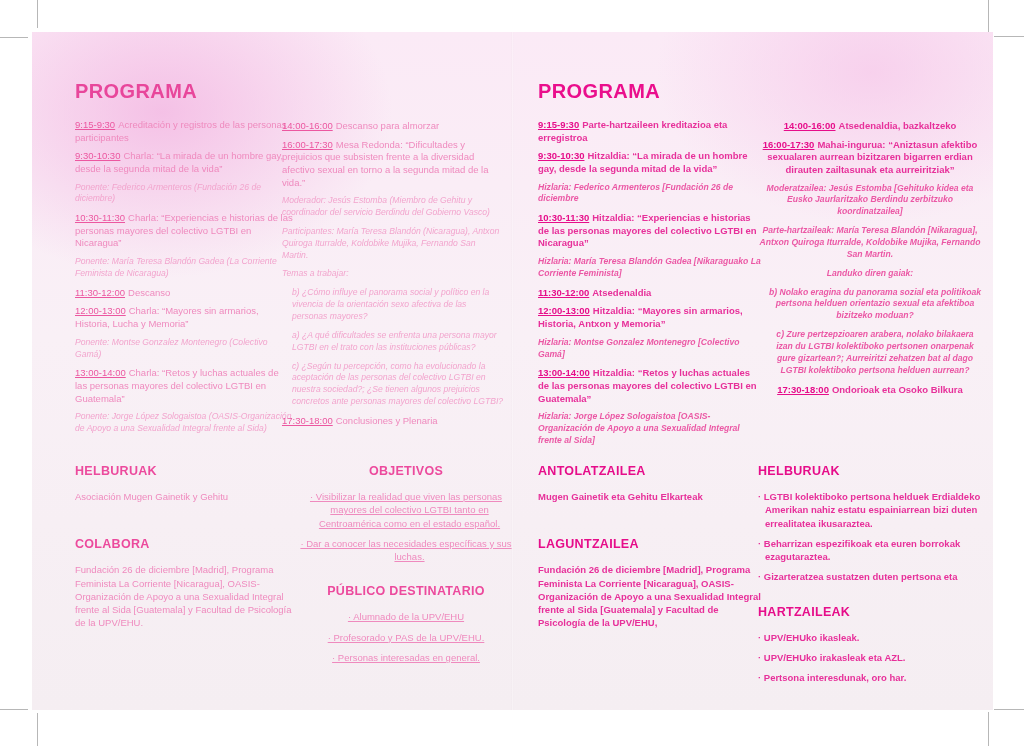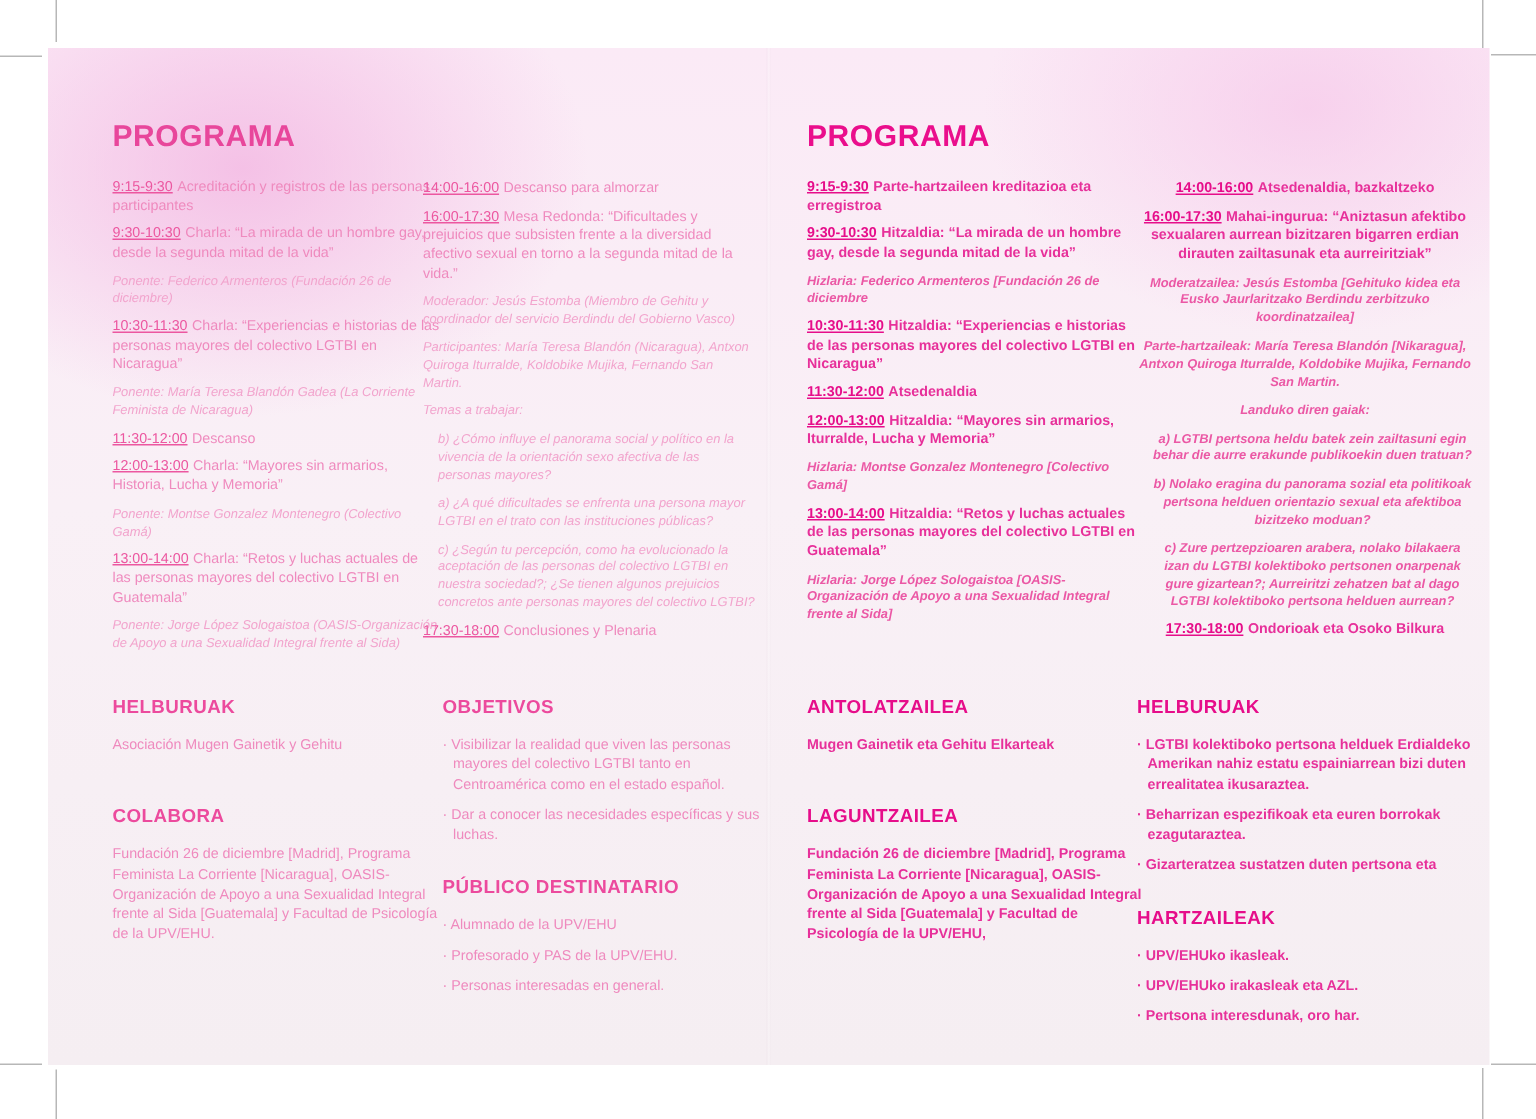--- a/index.html
+++ b/index.html
@@ -33,21 +33,21 @@
   .m-br-v{left:988px;top:712px;width:1px;height:34px;}
   .m-br-h{left:994px;top:709px;width:30px;height:1px;}
 
   
   .col{position:absolute;}
   .c1{left:43px;top:48px;width:218px;}
   .c2{left:250px;top:88px;width:222px;}
   .c3{left:506px;top:48px;width:224px;}
   .c4{left:726px;top:88px;width:224px;text-align:center;}
   .l1{left:43px;top:432px;width:218px;}
-  .l2{left:263px;top:432px;width:222px;}
+  .l2{left:263px;top:432px;width:222px;text-align:center;}
   .l3{left:506px;top:432px;width:224px;}
   .l4{left:726px;top:432px;width:224px;}
 
   .title{font-size:20px;font-weight:bold;letter-spacing:0.4px;margin:0 0 16px 0;}
   .es .title{color:#e8469b;}
   .eu .title{color:#ea0e8c;}
 
   p{margin:0 0 6px 0;}
   .item{font-size:9.5px;line-height:1.33;}
   .time{text-decoration:underline;margin-right:3px;}
@@ -64,21 +64,21 @@
 
   .h{font-size:12.5px;font-weight:bold;letter-spacing:0.3px;margin:0 0 12px 0;}
   .es .h{color:#ec4a9d;}
   .eu .h{color:#e60d8a;}
   .h2{margin-top:34px;}
   .h2b{margin-top:21px;}
   .body{font-size:9.5px;line-height:1.4;}
   .es .body{color:#ef8abe;}
   .eu .body{color:#e7309a;font-weight:bold;}
   .bullet{font-size:9.5px;line-height:1.4;padding-left:7px;text-indent:-7px;margin:0 0 7px 0;}
-  .es .bullet{color:#ef8abe;}
+  .es .bullet{color:#ef8abe;text-decoration:underline;}
   .eu .bullet{color:#e7309a;font-weight:bold;}
 </style>
 </head>
 <body>
 
 <div class="canvas">
 
   <div class="mark m-tl-v"></div>
   <div class="mark m-tl-h"></div>
   <div class="mark m-tr-v"></div>
@@ -116,34 +116,34 @@
       <p class="sub">c) ¿Según tu percepción, como ha evolucionado la aceptación de las personas del colectivo LGTBI en nuestra sociedad?; ¿Se tienen algunos prejuicios concretos ante personas mayores del colectivo LGTBI?</p>
       <p class="item"><span class="time">17:30-18:00</span><span class="txt">Conclusiones y Plenaria</span></p>
     </div>
 
     <div class="col c3 eu">
       <div class="title">PROGRAMA</div>
       <p class="item"><span class="time">9:15-9:30</span><span class="txt">Parte-hartzaileen kreditazioa eta erregistroa</span></p>
       <p class="item"><span class="time">9:30-10:30</span><span class="txt">Hitzaldia: “La mirada de un hombre gay, desde la segunda mitad de la vida”</span></p>
       <p class="note">Hizlaria: Federico Armenteros [Fundación 26 de diciembre</p>
       <p class="item"><span class="time">10:30-11:30</span><span class="txt">Hitzaldia: “Experiencias e historias de las personas mayores del colectivo LGTBI en Nicaragua”</span></p>
+      <p class="note">Hizlaria: María Teresa Blandón Gadea [Nikaraguako La Corriente Feminista]</p>
       <p class="item"><span class="time">11:30-12:00</span><span class="txt">Atsedenaldia</span></p>
-      <p class="item"><span class="time">12:00-13:00</span><span class="txt">Hitzaldia: “Mayores sin armarios, Iturralde, Lucha y Memoria”</span></p>
+      <p class="item"><span class="time">12:00-13:00</span><span class="txt">Hitzaldia: “Mayores sin armarios, Historia, Antxon y Memoria”</span></p>
       <p class="note">Hizlaria: Montse Gonzalez Montenegro [Colectivo Gamá]</p>
       <p class="item"><span class="time">13:00-14:00</span><span class="txt">Hitzaldia: “Retos y luchas actuales de las personas mayores del colectivo LGTBI en Guatemala”</span></p>
       <p class="note">Hizlaria: Jorge López Sologaistoa [OASIS-Organización de Apoyo a una Sexualidad Integral frente al Sida]</p>
     </div>
 
     <div class="col c4 eu">
       <p class="item"><span class="time">14:00-16:00</span><span class="txt">Atsedenaldia, bazkaltzeko</span></p>
       <p class="item"><span class="time">16:00-17:30</span><span class="txt">Mahai-ingurua: “Aniztasun afektibo sexualaren aurrean bizitzaren bigarren erdian dirauten zailtasunak eta aurreiritziak”</span></p>
       <p class="note">Moderatzailea: Jesús Estomba [Gehituko kidea eta Eusko Jaurlaritzako Berdindu zerbitzuko koordinatzailea]</p>
       <p class="note">Parte-hartzaileak: María Teresa Blandón [Nikaragua], Antxon Quiroga Iturralde, Koldobike Mujika, Fernando San Martin.</p>
       <p class="note">Landuko diren gaiak:</p>
-      <p class="sub">a) LGTBI pertsona heldu batek zein zailtasuni egin behar die aurre erakunde publikoekin duen tratuan?</p>
       <p class="sub">b) Nolako eragina du panorama sozial eta politikoak pertsona helduen orientazio sexual eta afektiboa bizitzeko moduan?</p>
       <p class="sub">c) Zure pertzepzioaren arabera, nolako bilakaera izan du LGTBI kolektiboko pertsonen onarpenak gure gizartean?; Aurreiritzi zehatzen bat al dago LGTBI kolektiboko pertsona helduen aurrean?</p>
       <p class="item"><span class="time">17:30-18:00</span><span class="txt">Ondorioak eta Osoko Bilkura</span></p>
     </div>
 
     <div class="col l1 es">
       <div class="h">HELBURUAK</div>
       <p class="body">Asociación Mugen Gainetik y Gehitu</p>
       <div class="h h2">COLABORA</div>
       <p class="body">Fundación 26 de diciembre [Madrid], Programa Feminista La Corriente [Nicaragua], OASIS-Organización de Apoyo a una Sexualidad Integral frente al Sida [Guatemala] y Facultad de Psicología de la UPV/EHU.</p>

